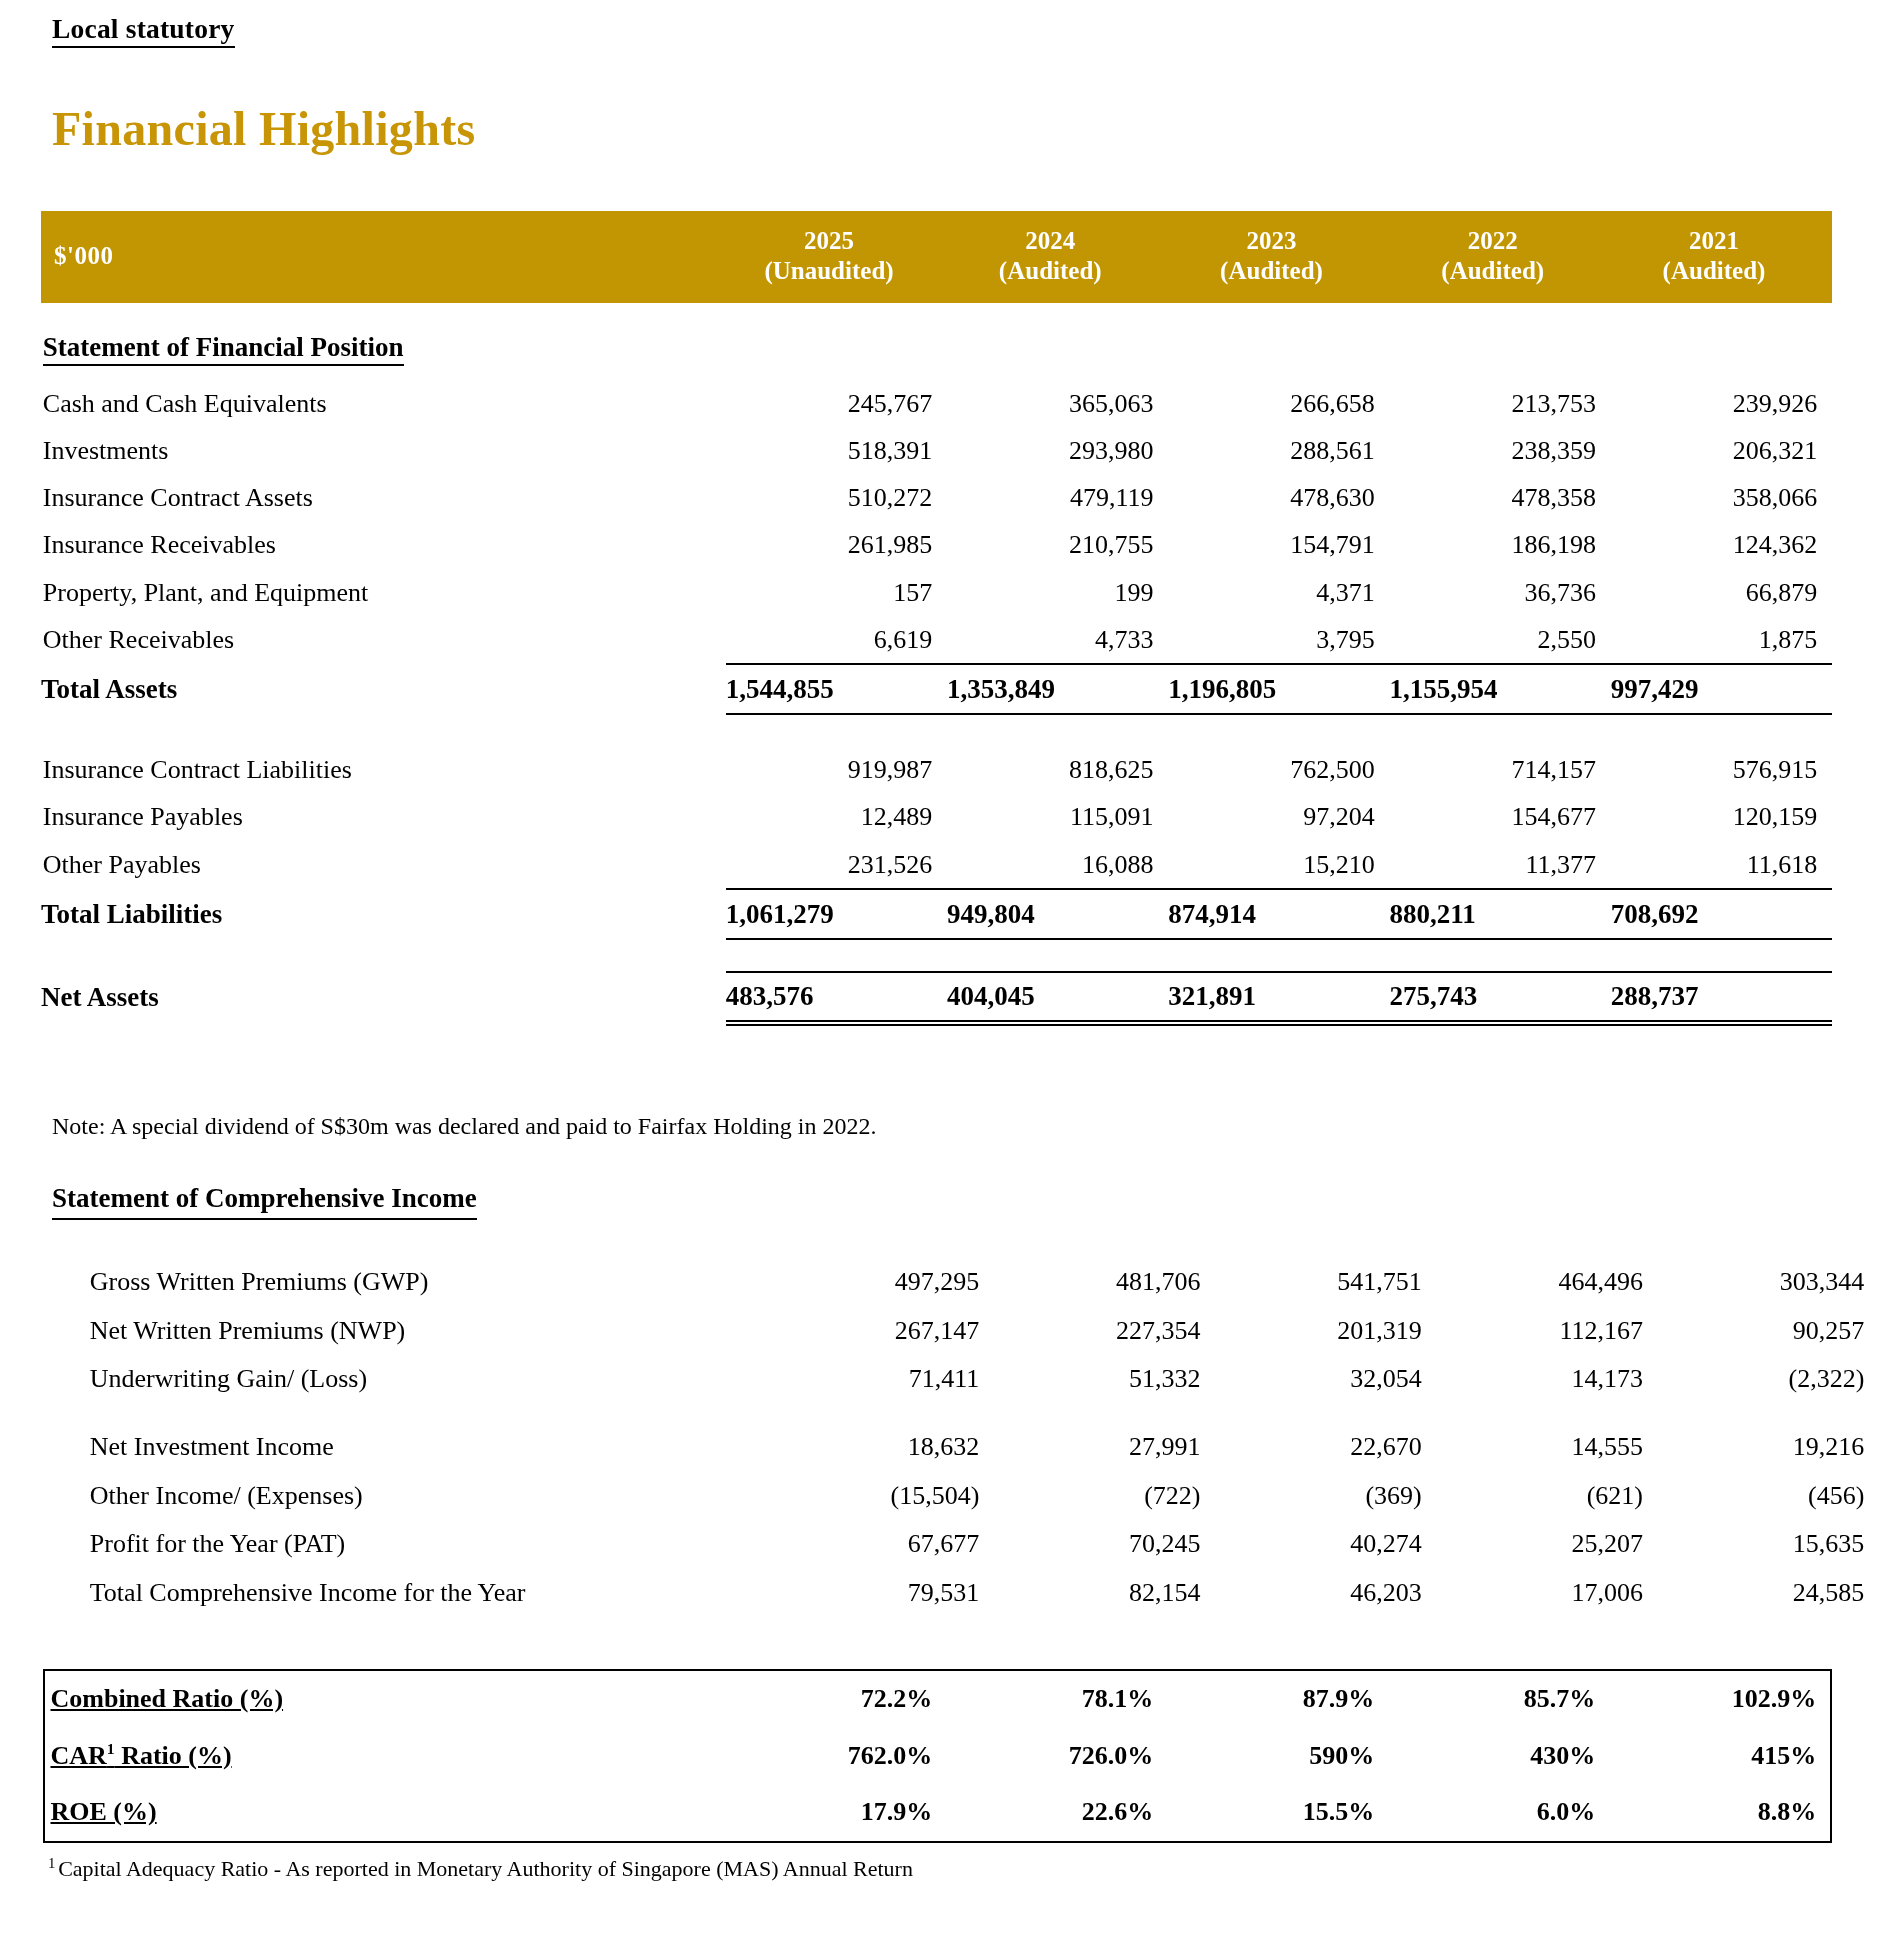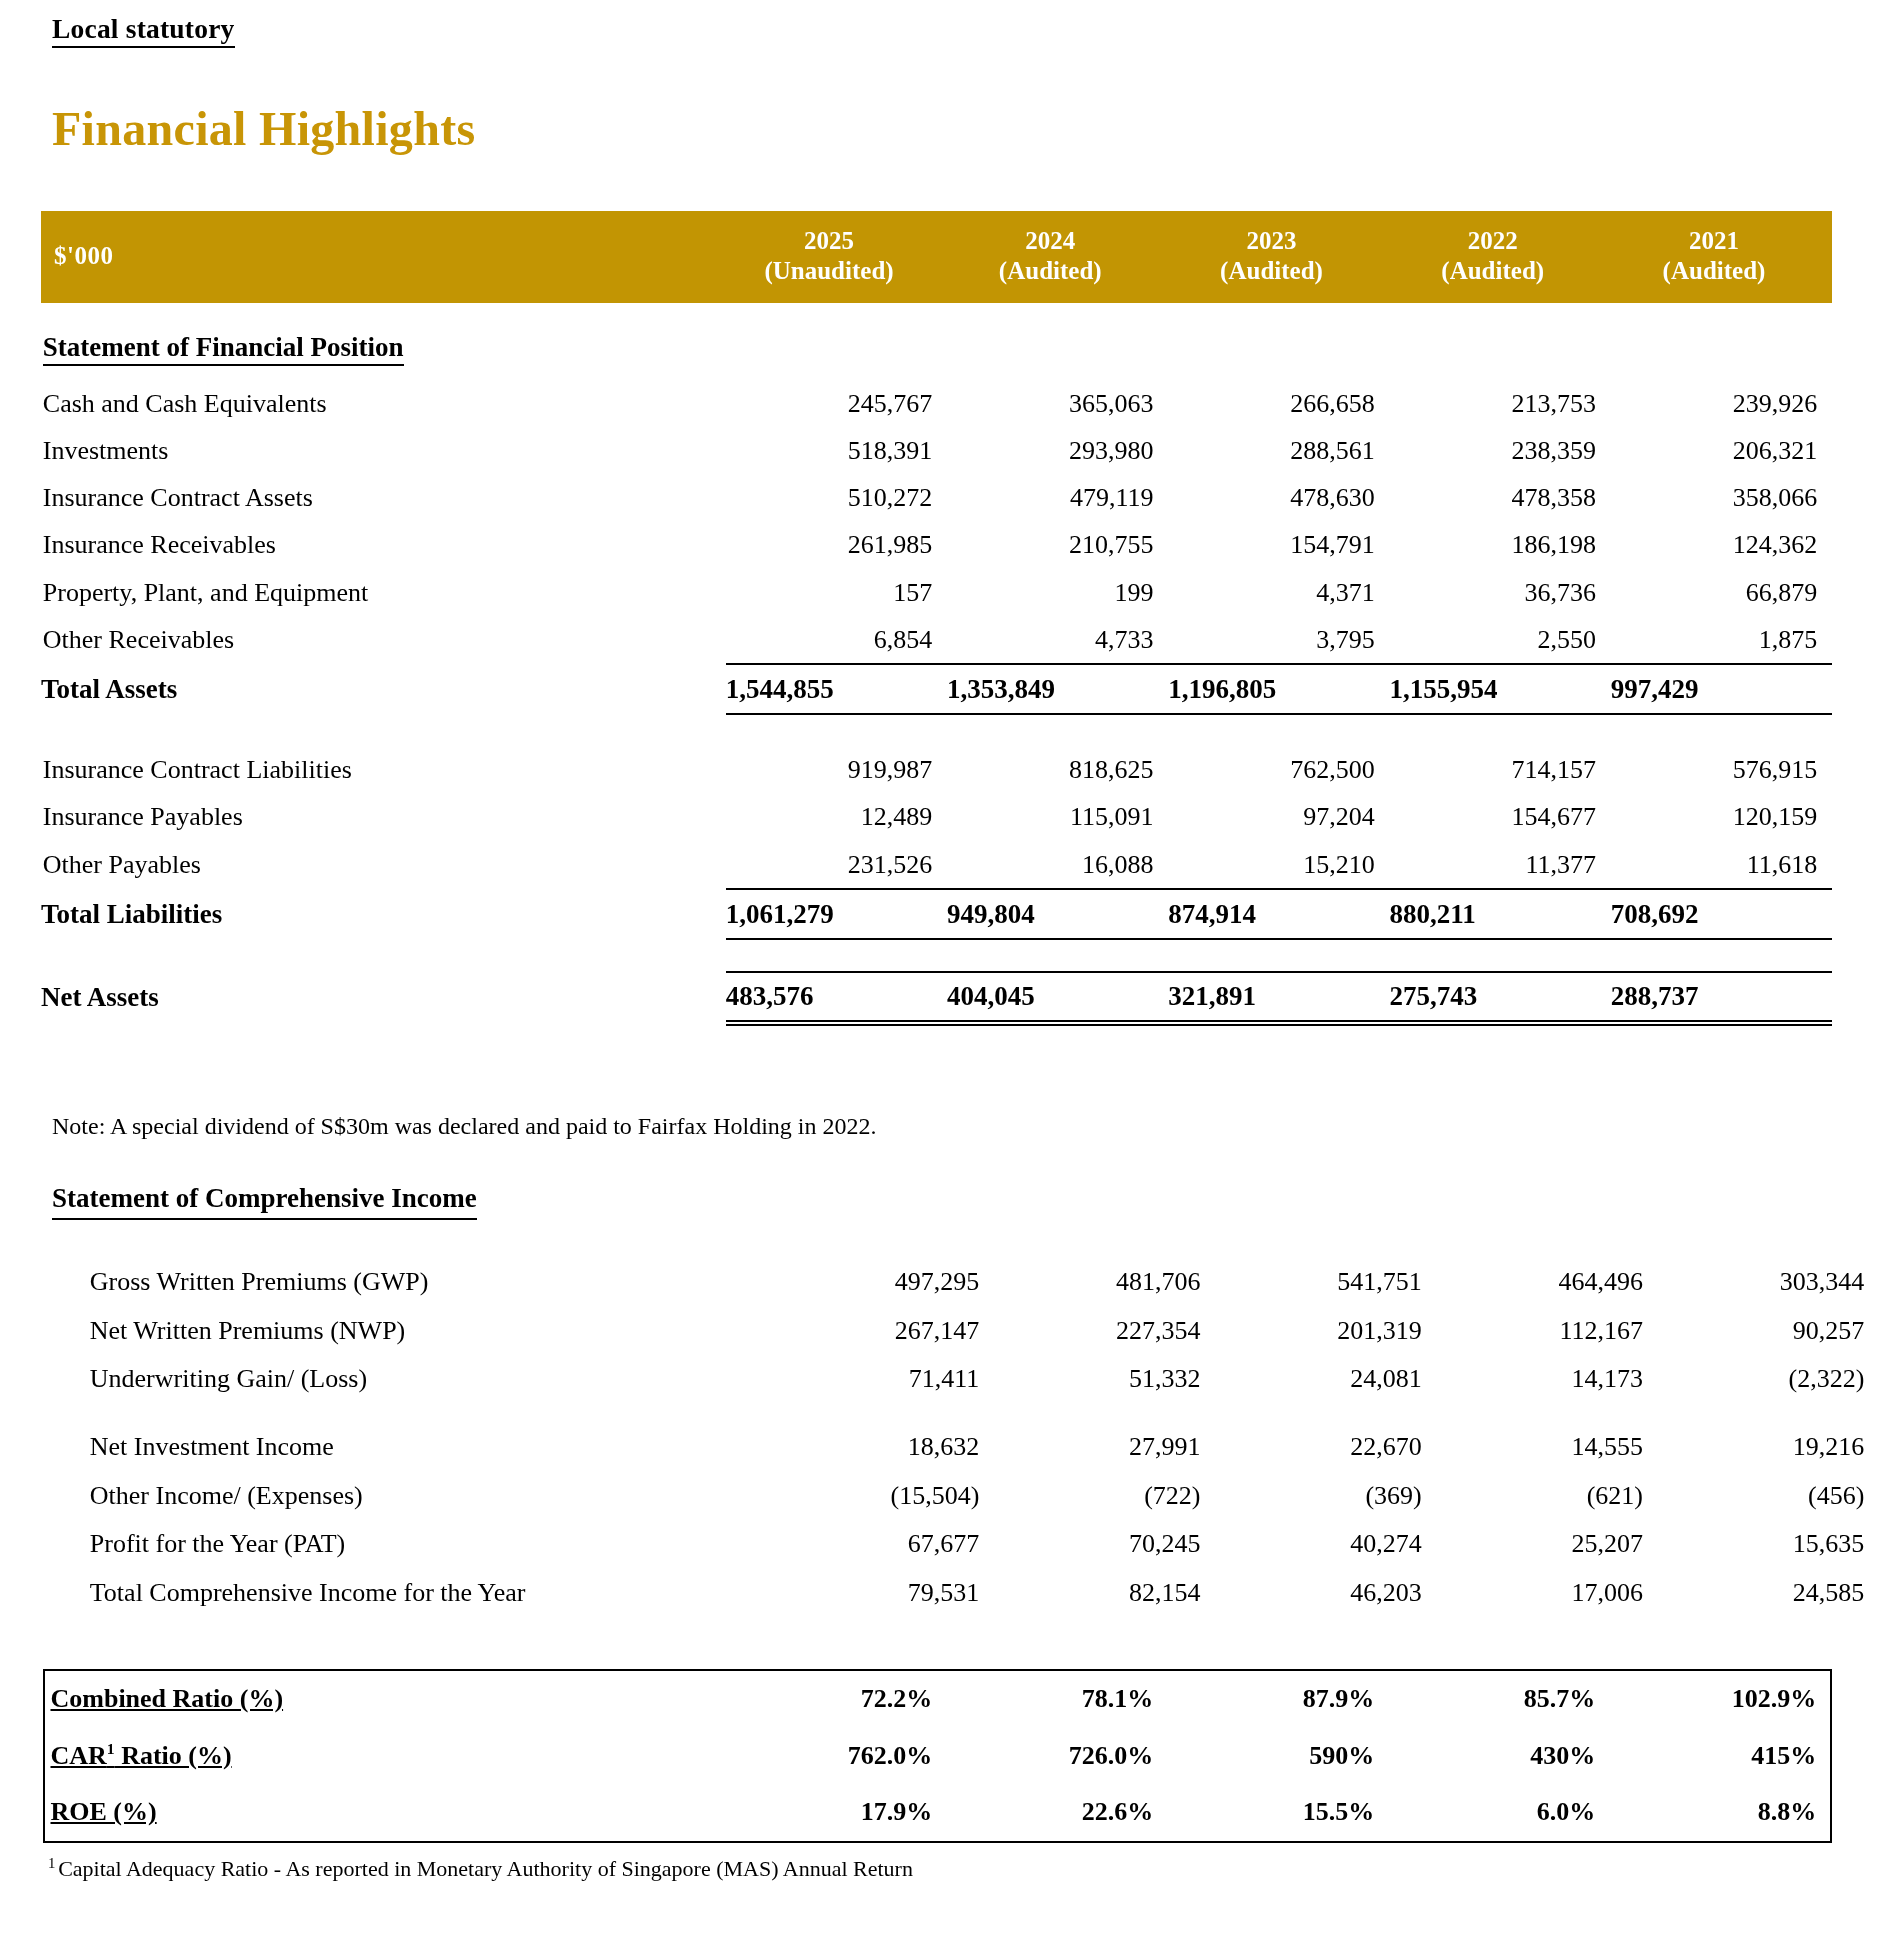--- a/index.html
+++ b/index.html
@@ -309,21 +309,21 @@
         <tr class="row">
           <td class="lbl">Property, Plant, and Equipment</td>
           <td class="num">157</td>
           <td class="num">199</td>
           <td class="num">4,371</td>
           <td class="num">36,736</td>
           <td class="num">66,879</td>
         </tr>
         <tr class="row">
           <td class="lbl">Other Receivables</td>
-          <td class="num">6,854</td>
+          <td class="num">6,619</td>
           <td class="num">4,733</td>
           <td class="num">3,795</td>
           <td class="num">2,550</td>
           <td class="num">1,875</td>
         </tr>
 
         <tr class="total">
           <td class="lbl">Total Assets</td>
           <td class="num">1,544,855</td>
           <td class="num">1,353,849</td>
@@ -415,21 +415,21 @@
           <td class="num">267,147</td>
           <td class="num">227,354</td>
           <td class="num">201,319</td>
           <td class="num">112,167</td>
           <td class="num">90,257</td>
         </tr>
         <tr>
           <td class="lbl">Underwriting Gain/ (Loss)</td>
           <td class="num">71,411</td>
           <td class="num">51,332</td>
-          <td class="num">24,081</td>
+          <td class="num">32,054</td>
           <td class="num">14,173</td>
           <td class="num">(2,322)</td>
         </tr>
 
         <tr class="gap">
             <td colspan="6"></td>
           </tr>
 
         <tr>
           <td class="lbl">Net Investment Income</td>

